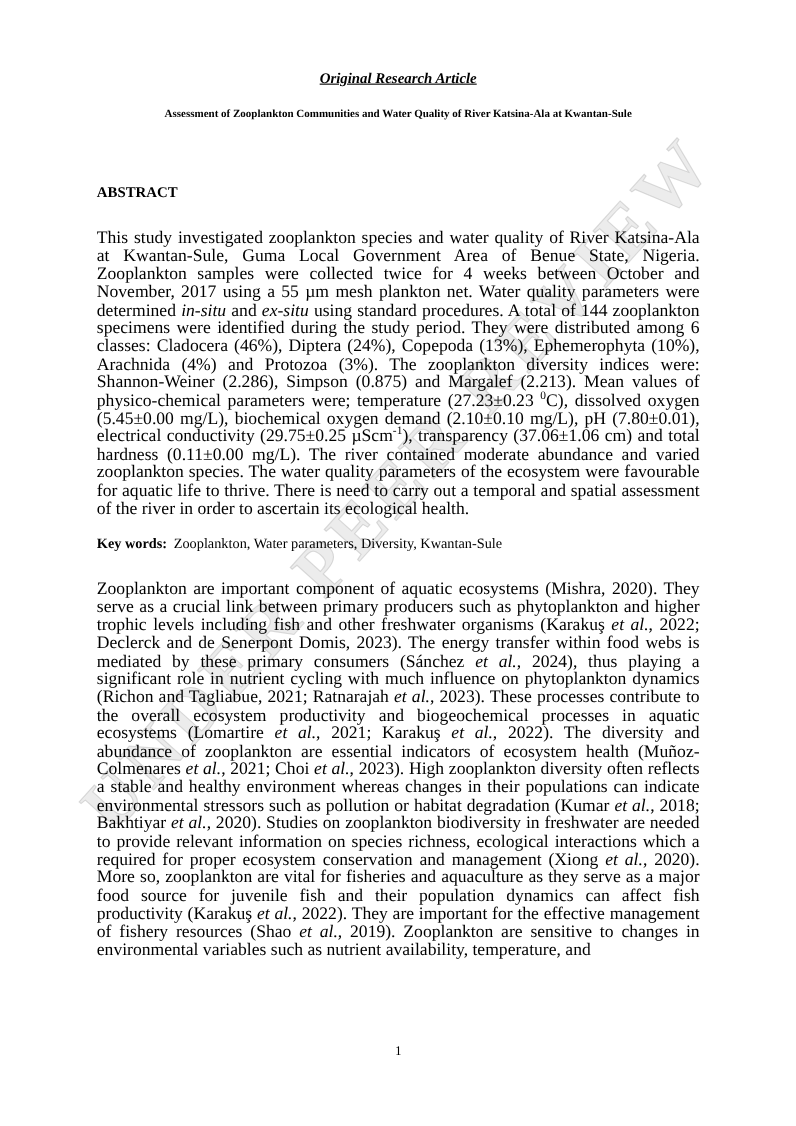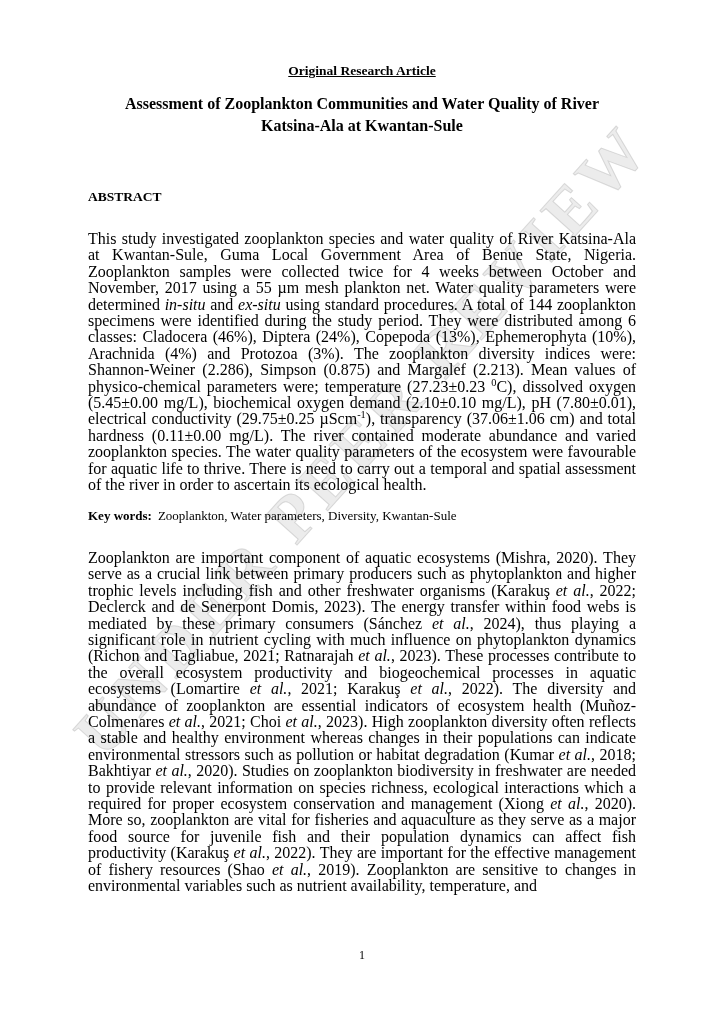--- a/index.html
+++ b/index.html
@@ -34,27 +34,28 @@
     white-space: nowrap;
     color: rgba(185, 185, 185, 0.28);
     -webkit-text-stroke: 1px rgba(160, 160, 160, 0.35);
     user-select: none;
     pointer-events: none;
   }
   .article-type {
     text-align: center;
     font-size: 13.5px;
     font-weight: bold;
+    font-style: italic;
     text-decoration: underline;
     line-height: 17px;
   }
   .paper-title {
     margin-top: 14px;
     text-align: center;
-    font-size: 16px;
+    font-size: 10px;
     font-weight: bold;
     line-height: 22px;
     padding: 0 30px;
   }
   .section-heading {
     margin-top: 51px;
     font-size: 13.5px;
     font-weight: bold;
     line-height: 17px;
   }

